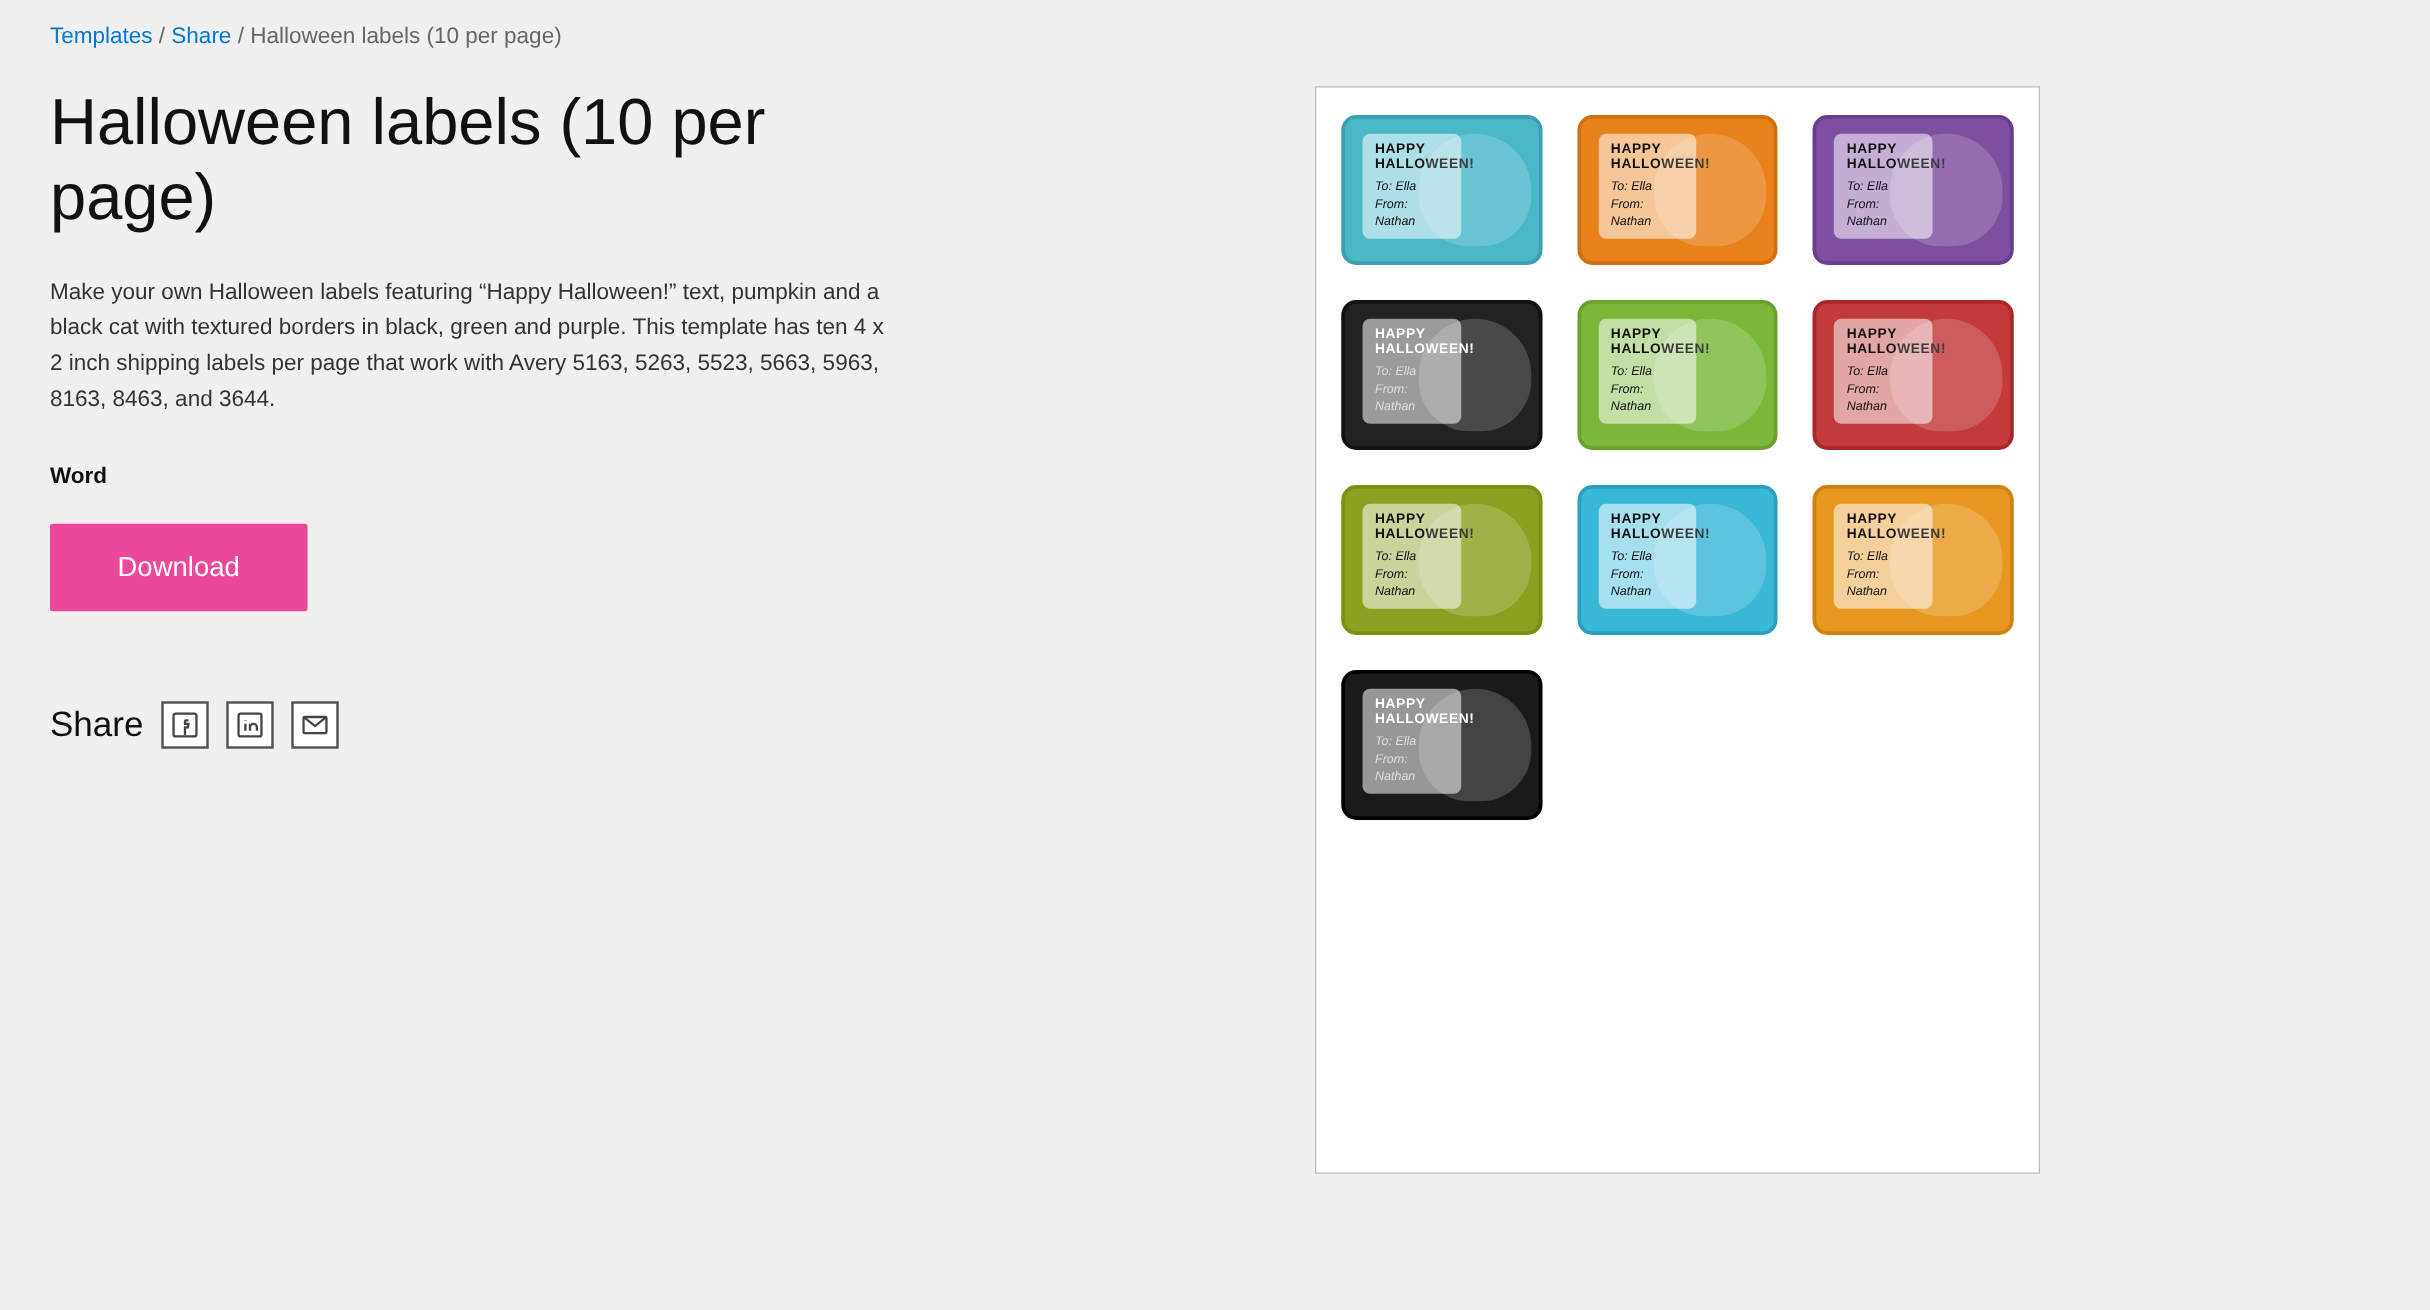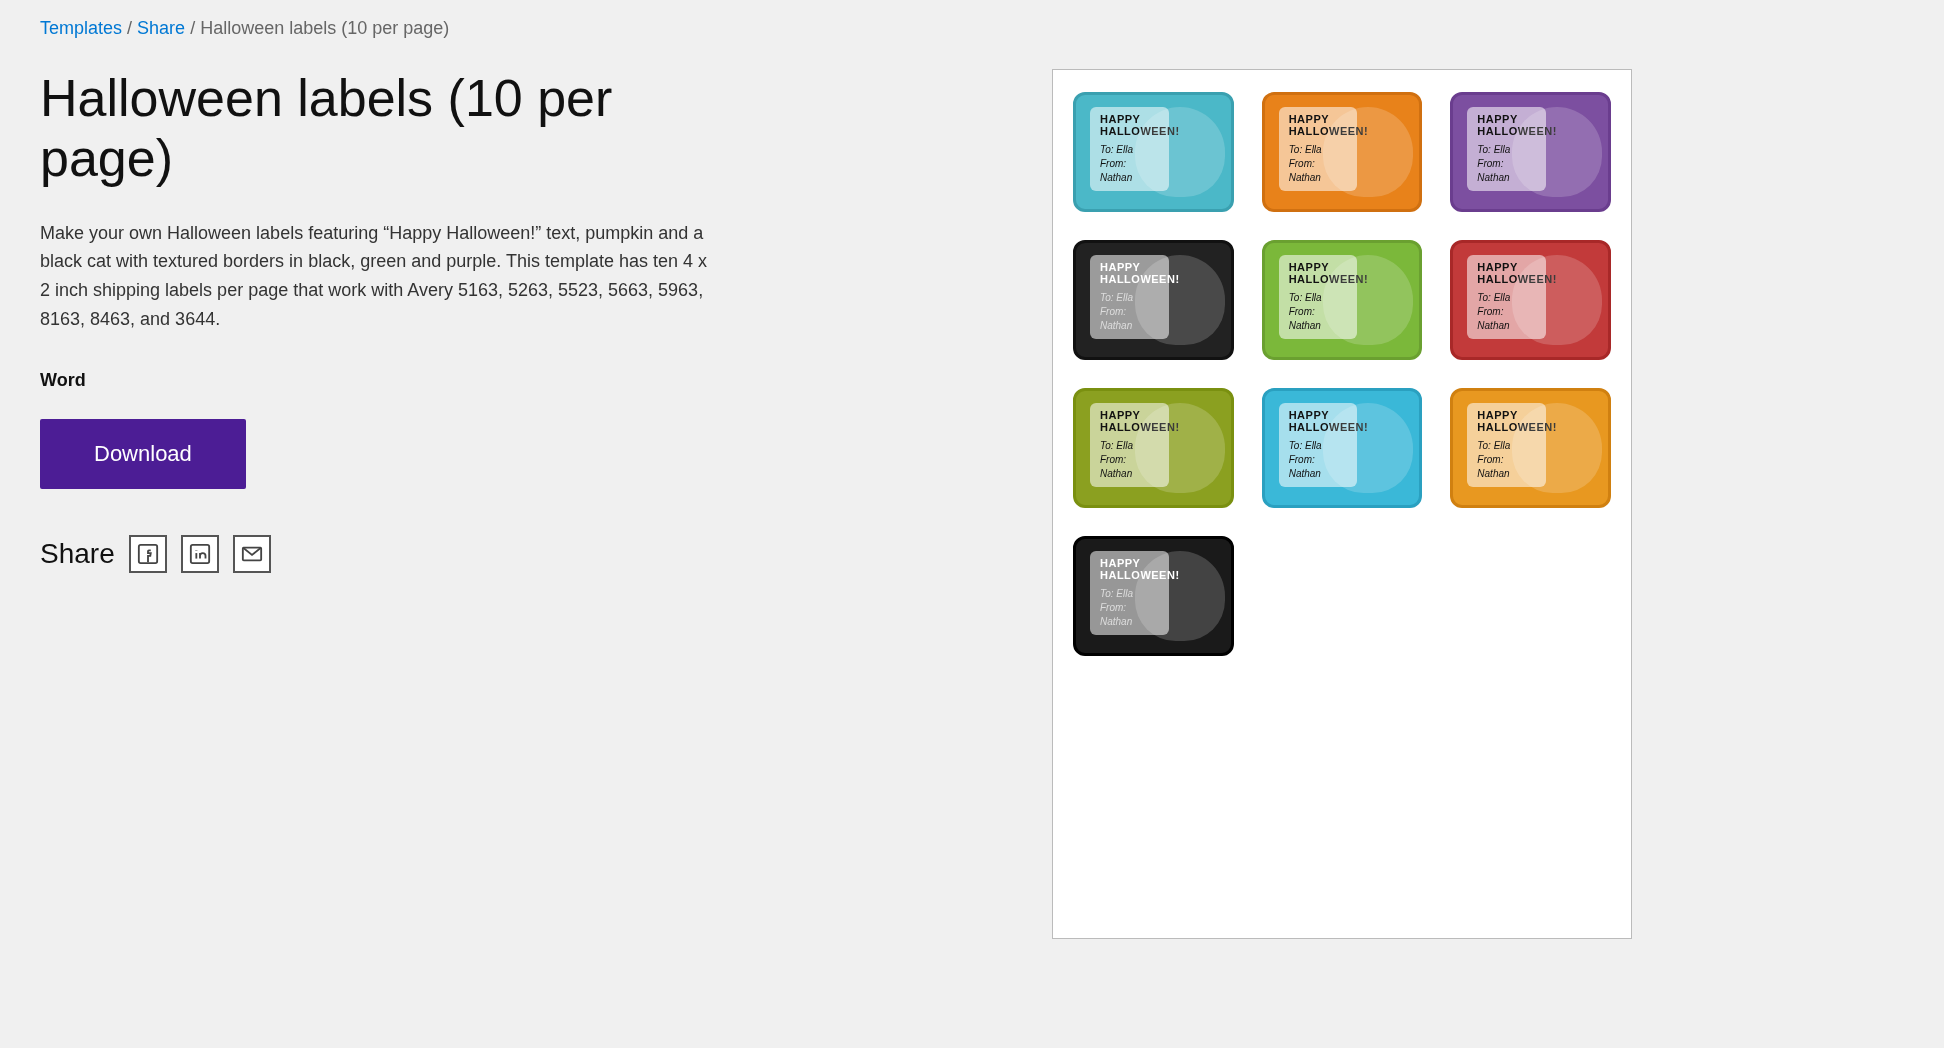--- a/index.html
+++ b/index.html
@@ -51,28 +51,28 @@
       margin-bottom: 20px;
     }
     .word-label {
       font-size: 18px;
       font-weight: 700;
       color: #111;
       margin-bottom: 28px;
       margin-top: 36px;
     }
     .download-btn {
-      background: #4c1d95;
+      background: #ec4899;
       color: #fff;
       border: none;
       padding: 22px 54px;
       font-size: 22px;
       cursor: pointer;
       border-radius: 2px;
-      margin-bottom: 36px;
+      margin-bottom: 62px;
       display: inline-block;
     }
     .share-row {
       display: flex;
       align-items: center;
       gap: 14px;
       margin-top: 10px;
     }
     .share-label {
       font-size: 28px;

